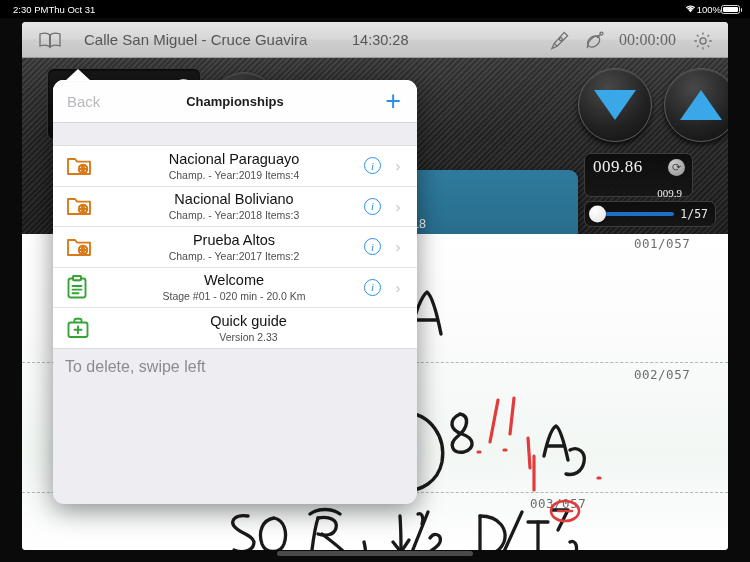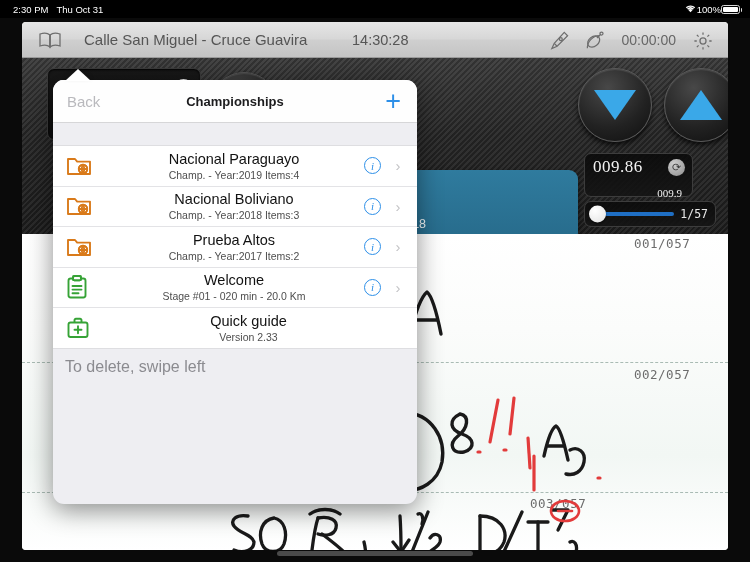--- a/index.html
+++ b/index.html
@@ -15,21 +15,21 @@
     background: #0a0a0a;
     overflow: hidden;
   }
 
   
   .statusbar {
     position: absolute; top: 0; left: 0; width: 750px; height: 18px;
     background: #000; color: #fff;
     font-size: 9.5px; display: flex; align-items: center;
   }
-  .sb-left { position: absolute; left: 13px; display: flex; gap: 8px; align-items: baseline; }
+  .sb-left { position: absolute; left: 13px; display: flex; gap: 0; align-items: baseline; }
   .sb-right { position: absolute; right: 10px; display: flex; align-items: center; }
   .wifi-ico { display: inline-block; }
   .batt {
     display: inline-block; width: 19px; height: 9px;
     border: 1px solid #d8d8d8; border-radius: 2.5px; position: relative;
   }
   .batt::after {
     content: ""; position: absolute; right: -3px; top: 2.5px;
     width: 1.5px; height: 3.5px; background: #d8d8d8; border-radius: 0 1px 1px 0;
   }
@@ -49,21 +49,21 @@
     border-bottom: 1px solid #9a9a9a;
     display: flex; align-items: center;
   }
   .tb-title {
     position: absolute; left: 62px; font-size: 15px; color: #555;
   }
   .tb-clock {
     position: absolute; left: 330px; font-size: 14.5px; color: #555;
   }
   .tb-icon { position: absolute; color: #6e6e6e; cursor: pointer; }
-  .tb-gps-time { position: absolute; right: 52px; font-size: 14px; color: #666; }
+  .tb-gps-time { position: absolute; right: 52px; font-size: 16px; color: #666; font-family: Liberation Serif, serif; }
 
   
   .carbon {
     position: absolute; left: 0; top: 36px; width: 706px; height: 176px;
     background:
       repeating-linear-gradient(135deg, rgba(255,255,255,0.055) 0 2px, rgba(0,0,0,0.12) 2px 4px),
       linear-gradient(to bottom, #3a3a3a 0%, #262626 45%, #1d1d1d 100%);
   }
   .lcd {
     position: absolute; left: 25px; top: 10px; width: 154px; height: 72px;

